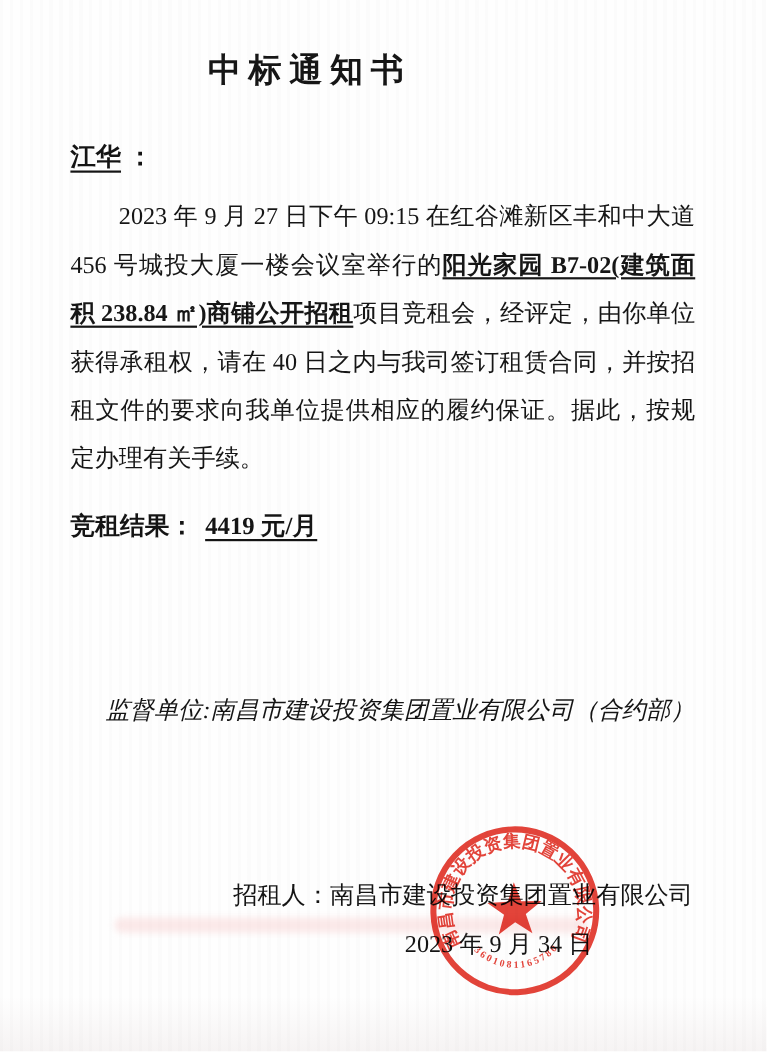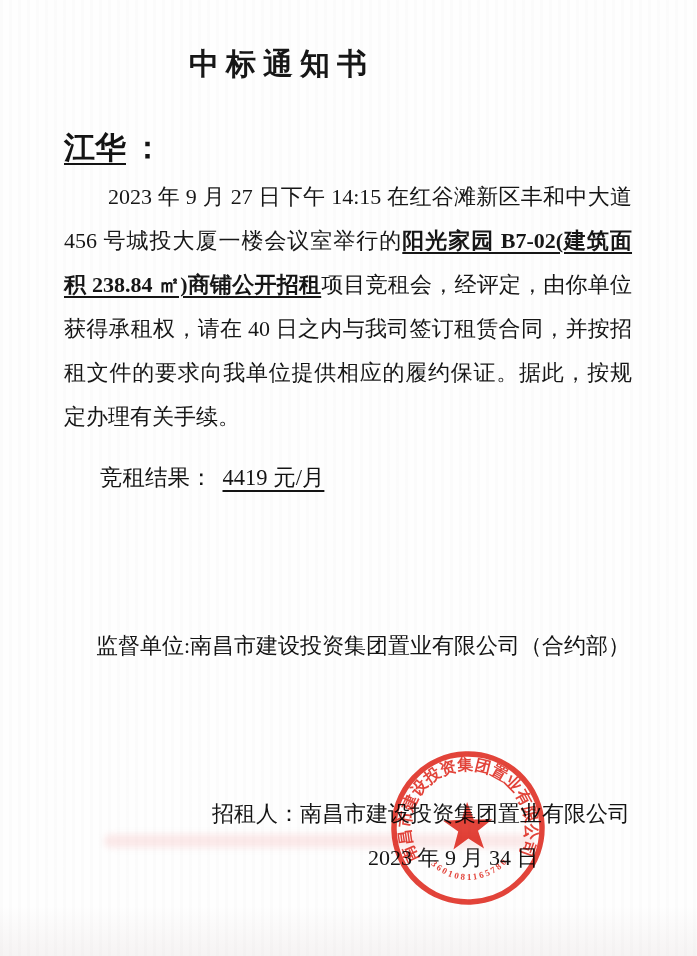--- a/index.html
+++ b/index.html
@@ -18,21 +18,21 @@
       #fefefe;
   }
   .title {
     position: absolute; top: 44px; left: 0; width: 563px;
     text-align: center;
     font-size: 30px; font-weight: bold; letter-spacing: 7px;
     color: #161616;
   }
   .salutation {
     position: absolute; top: 127px; left: 64px;
-    font-size: 31px; font-weight: bold;
+    font-size: 23px; font-weight: bold;
   }
   .salutation .name {
     text-decoration: underline;
     text-decoration-thickness: 2px;
     text-underline-offset: 5px;
     padding-right: 6px;
   }
   .para {
     position: absolute; left: 64px; width: 568px;
     font-size: 22px; text-align: justify;
@@ -42,29 +42,29 @@
   .para1 { top: 175px; line-height: 44px; }
   .para2 { top: 543px; line-height: 43px; }
   .hl {
     font-weight: bold;
     text-decoration: underline;
     text-decoration-thickness: 2px;
     text-underline-offset: 4px;
   }
   .result {
     position: absolute; top: 462px; left: 64px;
-    font-size: 22.5px; font-weight: normal; margin-left: 36px;
+    font-size: 22.5px; font-weight: bold;
   }
   .result .value {
     text-decoration: underline;
     text-decoration-thickness: 2px;
     text-underline-offset: 5px;
     padding: 0 14px 0 10px;
   }
-  .line { position: absolute; left: 96px; font-size: 22px; }
+  .line { position: absolute; left: 96px; font-size: 22px; font-style: italic; }
   .supervisor { top: 631px; }
   .phone { top: 672px; letter-spacing: 0.5px; }
   .sig-name { position: absolute; top: 799px; left: 212px; font-size: 22px; }
   .sig-date { position: absolute; top: 843px; left: 368px; font-size: 22px; }
   .stamp {
     position: absolute; left: 388px; top: 748px;
     width: 160px; height: 160px;
     mix-blend-mode: multiply;
     opacity: 0.93;
     transform: rotate(-2deg);
@@ -89,21 +89,21 @@
 <body>
 
 <div class="page">
 
   <h1 class="title">中标通知书</h1>
 
   <div class="salutation">
     <span class="name">江华</span><span>：</span>
   </div>
 
-  <p class="para para1"><span>2023 年 9 月 27 日下午 14:15 在红谷滩新区丰和中大道456 号城投大厦一楼会议室举行的</span><span class="hl">阳光家园 B7-02(建筑面积 238.84 ㎡)商铺公开招租</span><span>项目竞租会，经评定，由你单位获得承租权，请在 40 日之内与我司签订租赁合同，并按招租文件的要求向我单位提供相应的履约保证。据此，按规定办理有关手续。</span></p>
+  <p class="para para1"><span>2023 年 9 月 27 日下午 09:15 在红谷滩新区丰和中大道456 号城投大厦一楼会议室举行的</span><span class="hl">阳光家园 B7-02(建筑面积 238.84 ㎡)商铺公开招租</span><span>项目竞租会，经评定，由你单位获得承租权，请在 40 日之内与我司签订租赁合同，并按招租文件的要求向我单位提供相应的履约保证。据此，按规定办理有关手续。</span></p>
 
   <div class="result">
     <span>竞租结果：</span><span class="value">4419 元/月</span>
   </div>
 
 
   <div class="line supervisor">监督单位:南昌市建设投资集团置业有限公司（合约部）</div>
 
   <div class="sig-name">
     <span>招租人：</span><span>南昌市建设投资集团置业有限公司</span>

